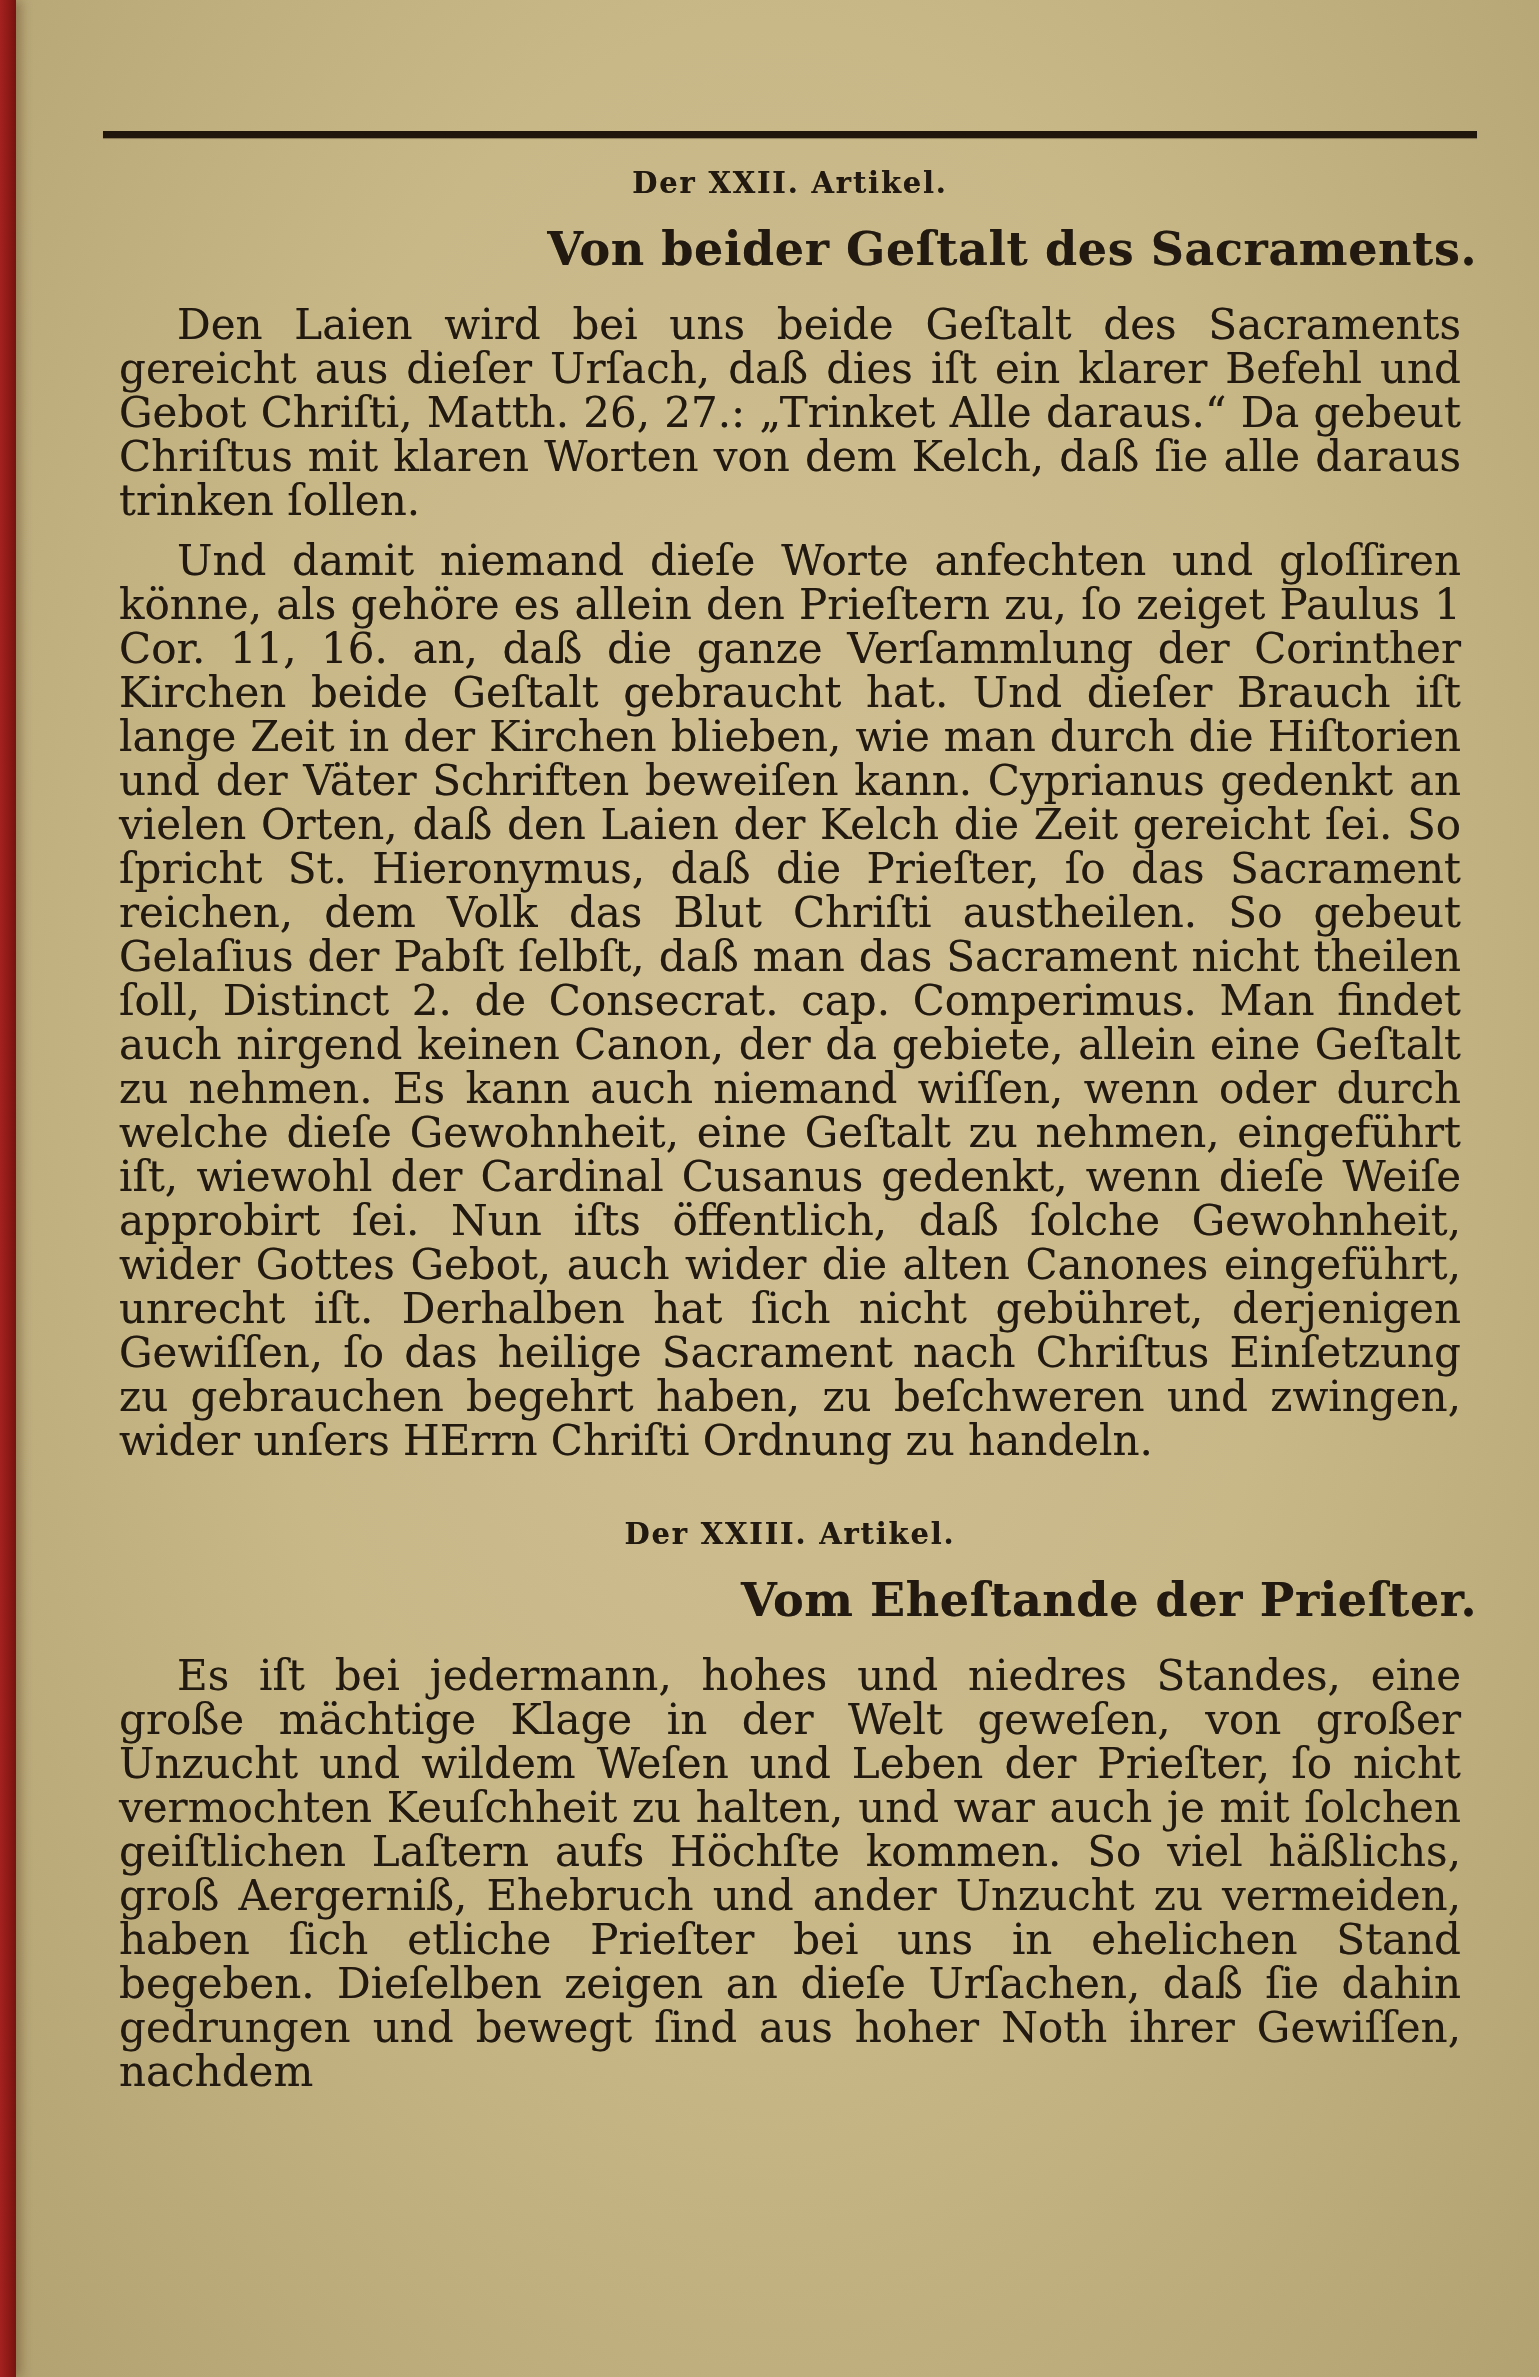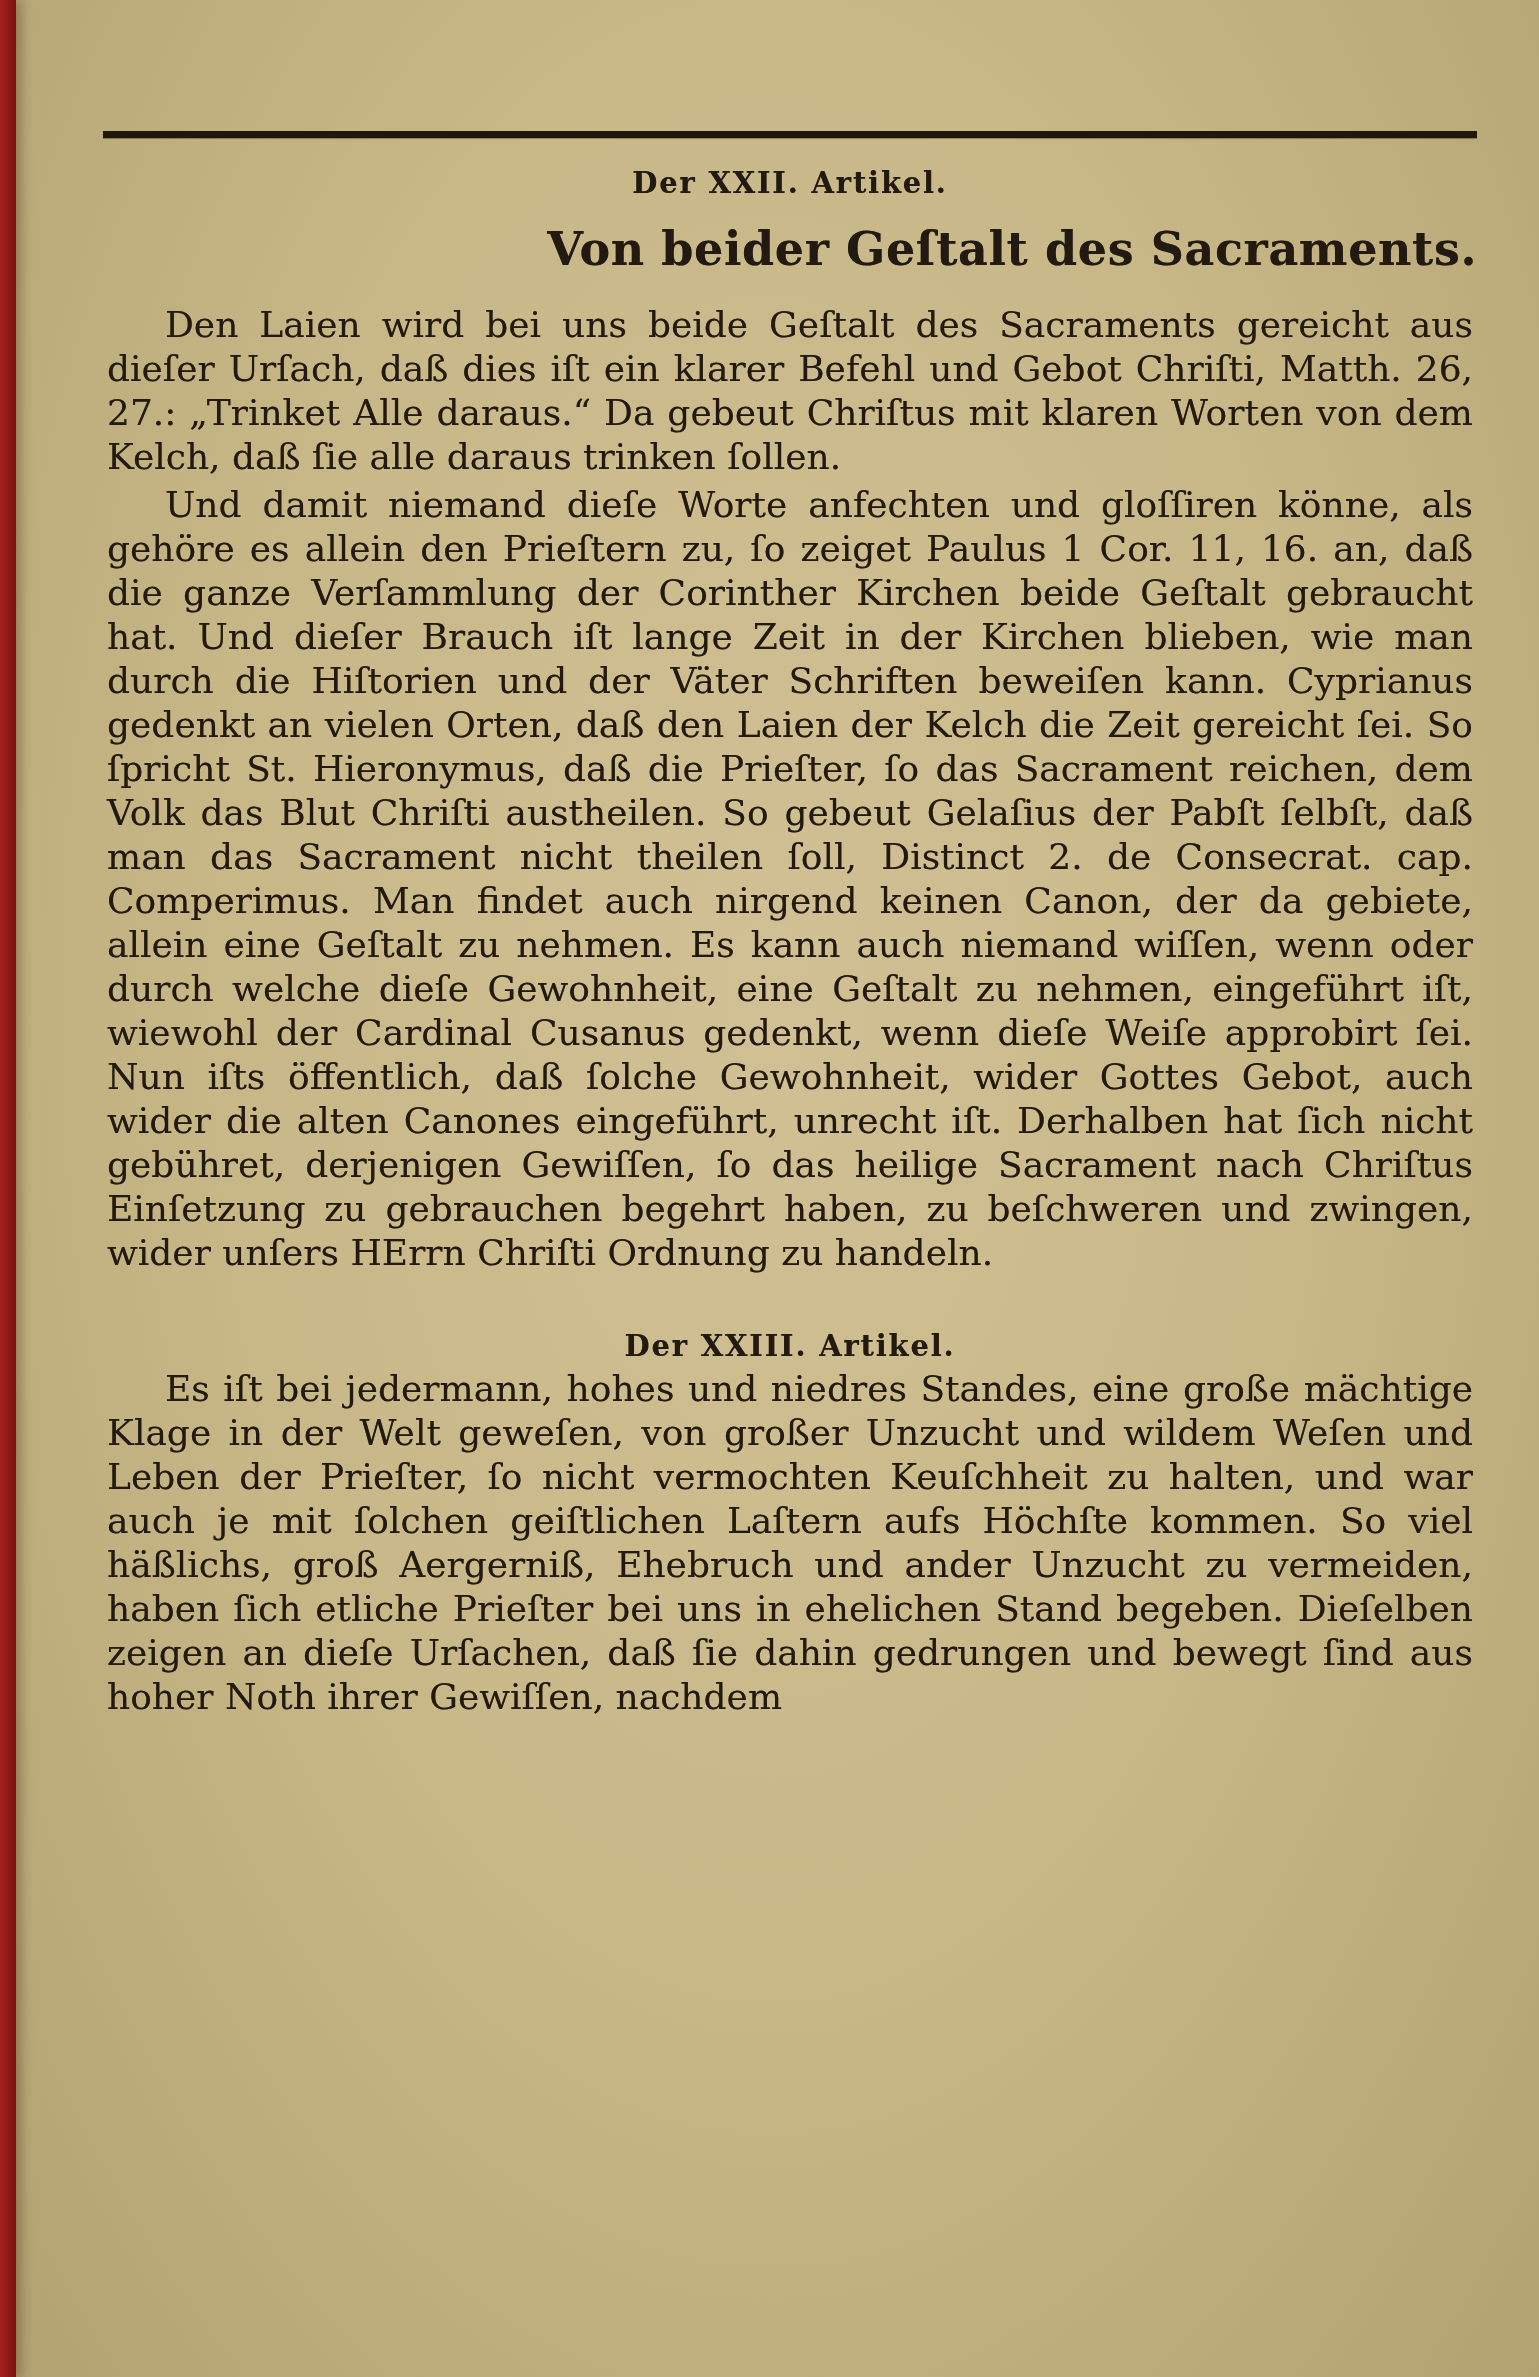--- a/index.html
+++ b/index.html
@@ -61,25 +61,25 @@
     margin-top: 54px;
   }
   .article-subheading {
     text-align: right;
     font-size: 46px;
     font-weight: bold;
     letter-spacing: 0.6px;
     margin: 22px 0 0 0;
   }
   .body-paragraph {
-    font-size: 36px;
+    font-size: 42px;
     line-height: 44px;
     text-align: justify;
     text-indent: 58px;
-    margin: 4px;
+    margin: 16px;
     hyphens: auto;
     text-shadow: 0 0 0.6px rgba(30, 20, 5, 0.45);
   }
   .article-subheading + .body-paragraph {
     margin-top: 27px;
   }
   h1, h2, .page-header {
     text-shadow: 0 0 0.6px rgba(30, 20, 5, 0.5);
   }
 </style>
@@ -95,17 +95,18 @@
 
   <section>
     <h1 class="article-heading">Der XXII. Artikel.</h1>
     <h2 class="article-subheading">Von beider Geſtalt des Sacraments.</h2>
     <p class="body-paragraph">Den Laien wird bei uns beide Geſtalt des Sacraments gereicht aus dieſer Urſach, daß dies iſt ein klarer Befehl und Gebot Chriſti, Matth. 26, 27.: „Trinket Alle daraus.“ Da gebeut Chriſtus mit klaren Worten von dem Kelch, daß ſie alle daraus trinken ſollen.</p>
     <p class="body-paragraph">Und damit niemand dieſe Worte anfechten und gloſſiren könne, als gehöre es allein den Prieſtern zu, ſo zeiget Paulus 1 Cor. 11, 16. an, daß die ganze Verſammlung der Corinther Kirchen beide Geſtalt gebraucht hat. Und dieſer Brauch iſt lange Zeit in der Kirchen blieben, wie man durch die Hiſtorien und der Väter Schriften beweiſen kann. Cyprianus gedenkt an vielen Orten, daß den Laien der Kelch die Zeit gereicht ſei. So ſpricht St. Hieronymus, daß die Prieſter, ſo das Sacrament reichen, dem Volk das Blut Chriſti austheilen. So gebeut Gelaſius der Pabſt ſelbſt, daß man das Sacrament nicht theilen ſoll, Distinct 2. de Consecrat. cap. Comperimus. Man findet auch nirgend keinen Canon, der da gebiete, allein eine Geſtalt zu nehmen. Es kann auch niemand wiſſen, wenn oder durch welche dieſe Gewohnheit, eine Geſtalt zu nehmen, eingeführt iſt, wiewohl der Cardinal Cusanus gedenkt, wenn dieſe Weiſe approbirt ſei. Nun iſts öffentlich, daß ſolche Gewohnheit, wider Gottes Gebot, auch wider die alten Canones eingeführt, unrecht iſt. Derhalben hat ſich nicht gebühret, derjenigen Gewiſſen, ſo das heilige Sacrament nach Chriſtus Einſetzung zu gebrauchen begehrt haben, zu beſchweren und zwingen, wider unſers HErrn Chriſti Ordnung zu handeln.</p>
   </section>
 
   <section>
     <h1 class="article-heading">Der XXIII. Artikel.</h1>
+    <h2 class="article-subheading">Vom Eheſtande der Prieſter.</h2>
     <p class="body-paragraph">Es iſt bei jedermann, hohes und niedres Standes, eine große mächtige Klage in der Welt geweſen, von großer Unzucht und wildem Weſen und Leben der Prieſter, ſo nicht vermochten Keuſchheit zu halten, und war auch je mit ſolchen geiſtlichen Laſtern aufs Höchſte kommen. So viel häßlichs, groß Aergerniß, Ehebruch und ander Unzucht zu vermeiden, haben ſich etliche Prieſter bei uns in ehelichen Stand begeben. Dieſelben zeigen an dieſe Urſachen, daß ſie dahin gedrungen und bewegt ſind aus hoher Noth ihrer Gewiſſen, nachdem</p>
   </section>
 
 </div>
 
 
 </body></html>

